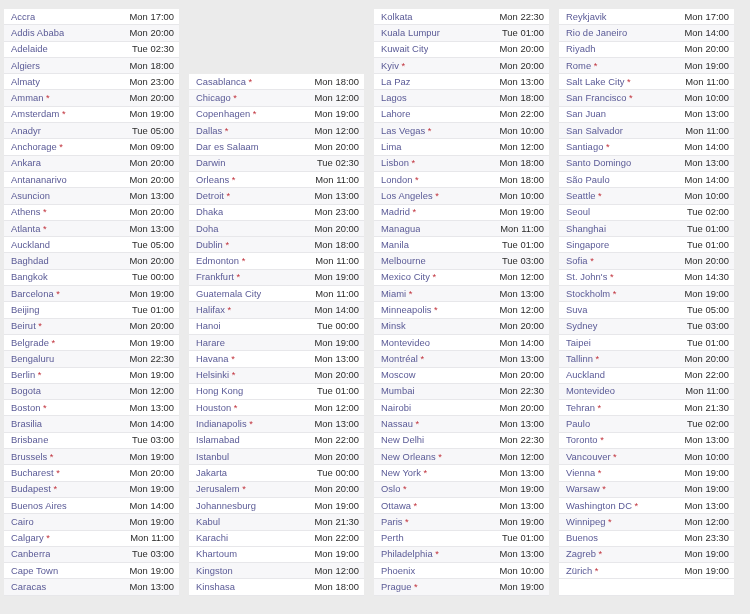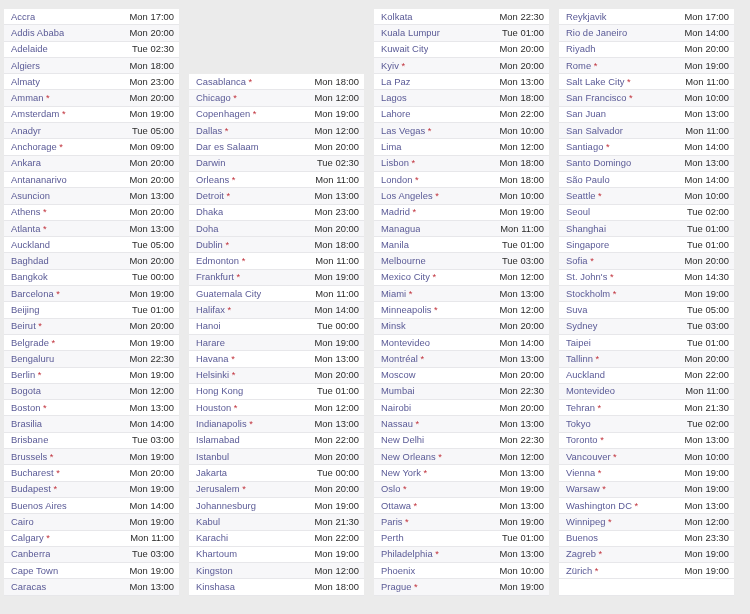--- a/index.html
+++ b/index.html
@@ -907,21 +907,21 @@
         </div>
         <div class="row">
           <div class="cityblock">
             <span class="city">Tehran</span>
             <span class="dst">*</span>
           </div>
           <span class="time">Mon 21:30</span>
         </div>
         <div class="row alt">
           <div class="cityblock">
-            <span class="city">Tokyo</span>
+            <span class="city">Paulo</span>
           </div>
           <span class="time">Tue 02:00</span>
         </div>
         <div class="row">
           <div class="cityblock">
             <span class="city">Toronto</span>
             <span class="dst">*</span>
           </div>
           <span class="time">Mon 13:00</span>
         </div>

